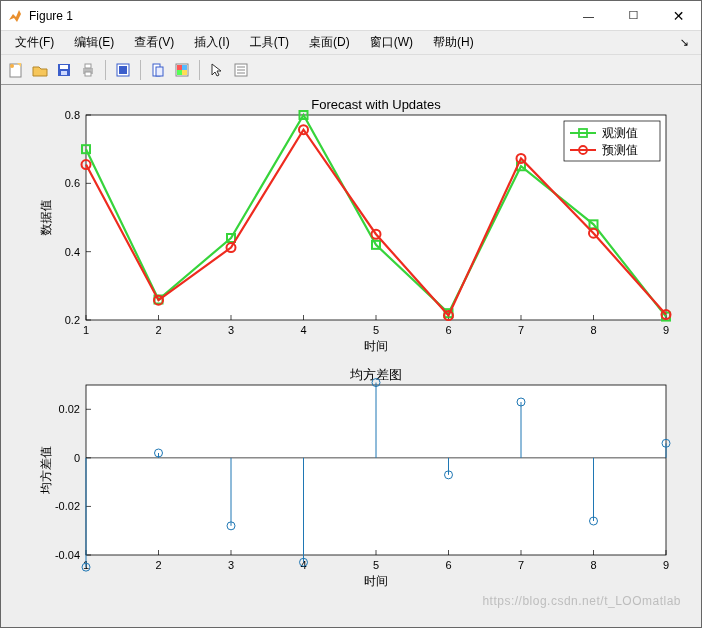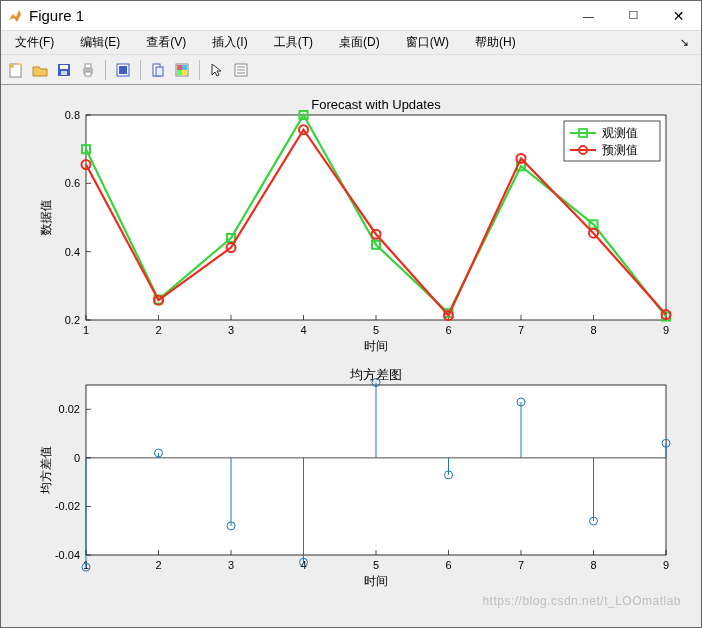--- a/index.html
+++ b/index.html
@@ -1,24 +1,24 @@
 <!DOCTYPE html>
 <html><head>
 <meta charset="utf-8">
 <style>
   * { box-sizing: border-box; }
   body { margin: 0; font-family: "Microsoft YaHei", "SimSun", sans-serif; font-size: 12px; background: #f0f0f0; color: #000; }
   .win { width: 702px; height: 628px; background: #f0f0f0; border: 1px solid #666; display: flex; flex-direction: column; }
   .titlebar { height: 30px; background: #fff; display: flex; align-items: center; border-bottom: 1px solid #ddd; }
   .tb-icon { width: 16px; height: 16px; margin: 0 6px; }
-  .tb-title { flex: 0 0 auto; font-size: 15px; text-align: center; }
+  .tb-title { flex: 0 0 auto; font-size: 12px; text-align: center; }
   .tb-spacer { flex: 1; }
   .win-btn { width: 45px; height: 29px; display: flex; align-items: center; justify-content: center; font-family: "Segoe UI Symbol", sans-serif; font-size: 11px; }
   .win-btn.close { font-size: 14px; }
-  .menubar { height: 24px; display: flex; align-items: center; padding: 0 6px; gap: 10px; background: #f0f0f0; border-bottom: 1px solid #ddd; }
+  .menubar { height: 24px; display: flex; align-items: center; padding: 0 6px; gap: 4px; background: #f0f0f0; border-bottom: 1px solid #ddd; }
   .menu-item { padding: 2px 8px; font-size: 12px; }
   .dock { margin-left: auto; padding-right: 6px; font-family: "Segoe UI Symbol"; font-size: 11px; }
   .toolbar { height: 30px; display: flex; align-items: center; padding: 0 4px; gap: 2px; border-bottom: 1px solid #999; background: #f0f0f0; }
   .tbbtn { width: 22px; height: 22px; display: flex; align-items: center; justify-content: center; border: 1px solid transparent; }
   .tsep { width: 1px; height: 20px; background: #bbb; margin: 0 4px; }
   .figarea { flex: 1; background: #eee; position: relative; overflow: hidden; }
   .chart-svg { display: block; }
   .watermark { position: absolute; bottom: 19px; right: 20px; color: rgba(150,150,150,0.55); font-size: 12px; letter-spacing: 0.5px; pointer-events: none; }
 </style>
 </head>

